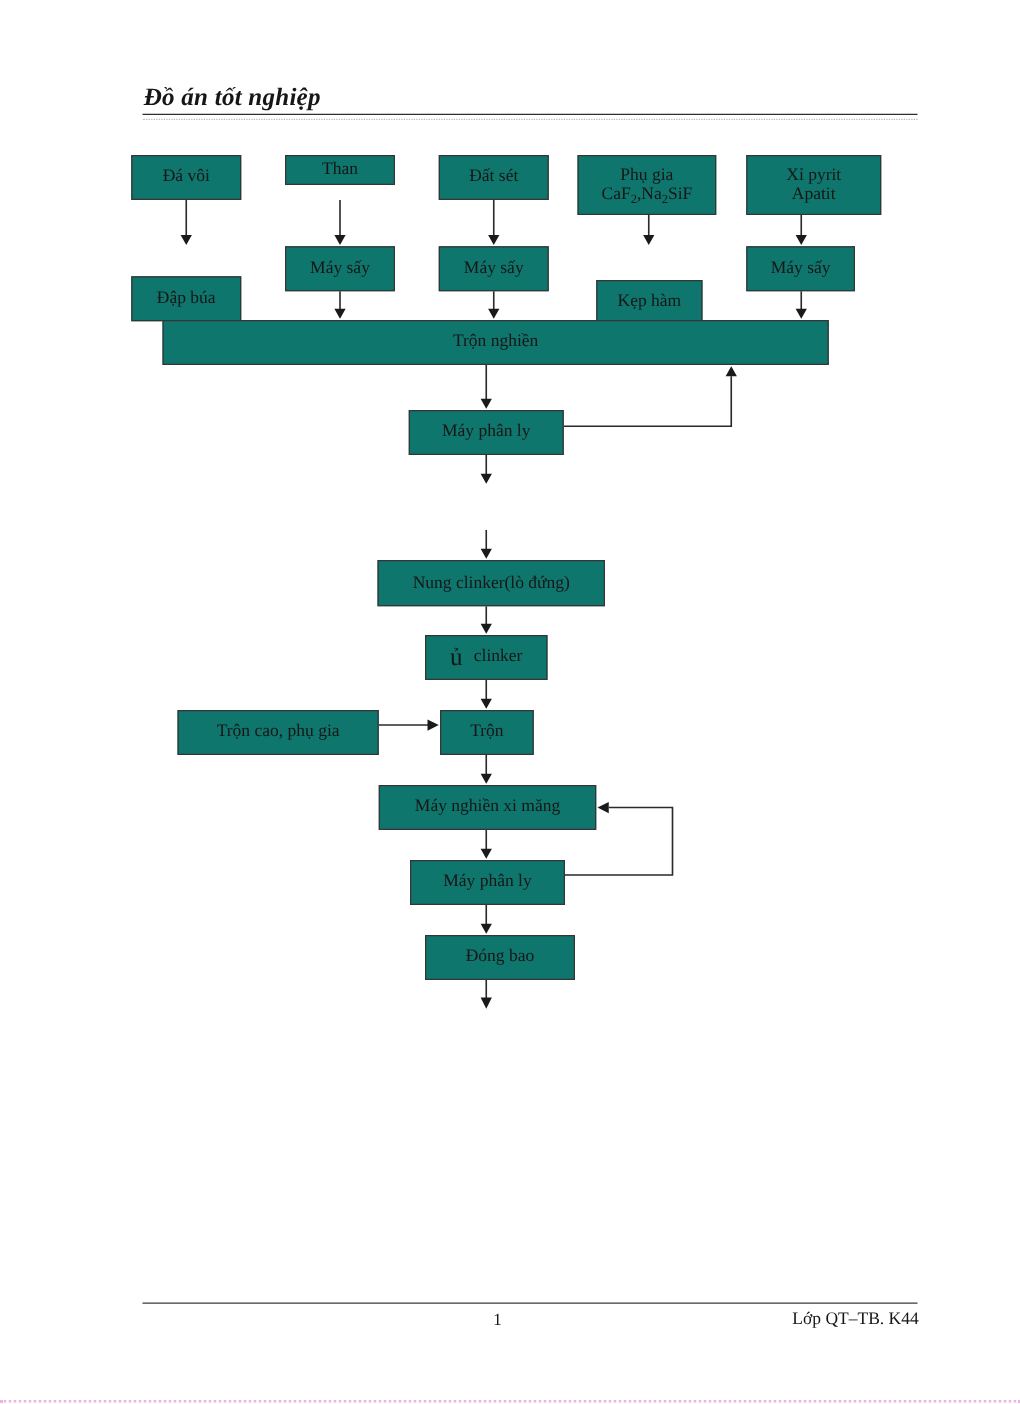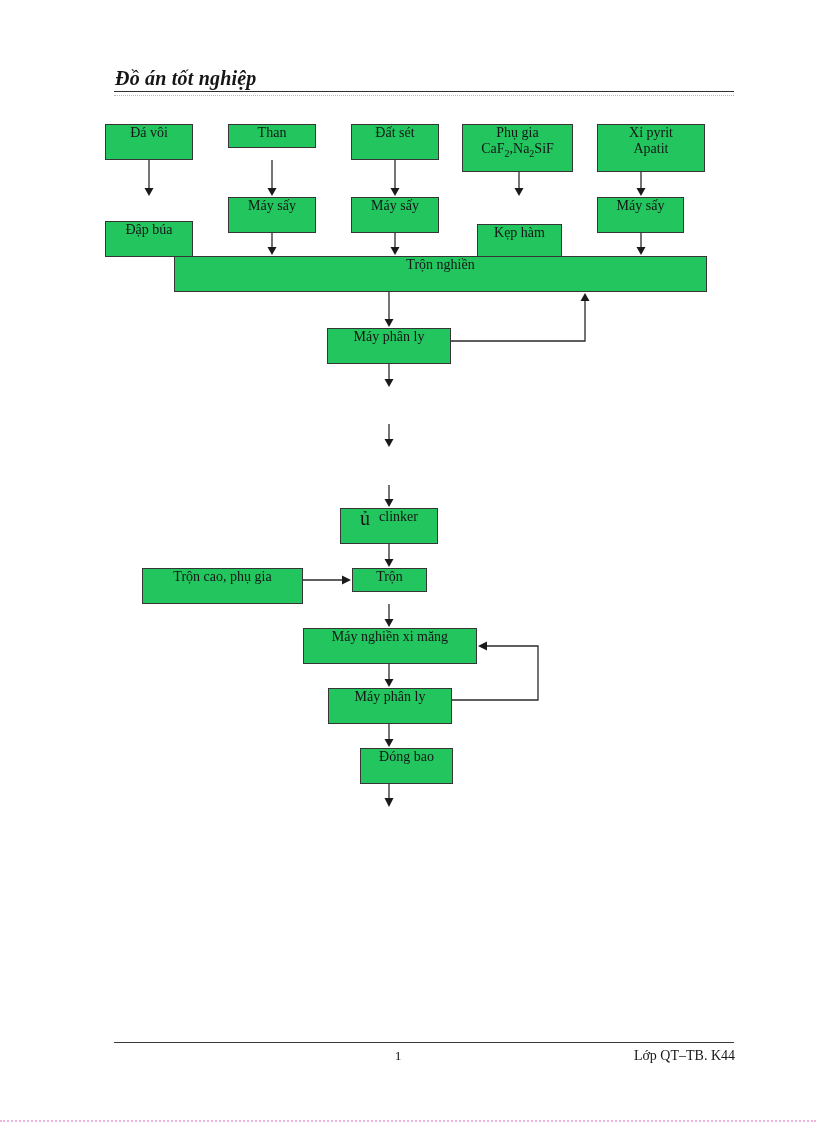--- a/index.html
+++ b/index.html
@@ -16,22 +16,22 @@
     font-size:20px;font-weight:bold;font-style:italic;
     letter-spacing:.2px;white-space:nowrap;
   }
   .hdr-rule{
     position:absolute;left:114px;top:91px;width:620px;height:3px;
     border-top:1px solid #2f2f2f;border-bottom:1px dotted #b9b9b9;
   }
   .connectors{position:absolute;left:0;top:0;}
   .fbox{
     position:absolute;box-sizing:border-box;
-    border:1px solid #353535;background:#22c55e;
-    display:flex;align-items:flex-start;justify-content:center;
+    border:1px solid #353535;background:#0f766e;
+    display:flex;align-items:center;justify-content:center;
     text-align:center;font-size:14px;line-height:15.5px;
     white-space:nowrap;
   }
   .fbox sub{font-size:10px;line-height:0;}
   .age-big{font-size:20px;line-height:18px;}
   .age-rest{margin-left:9px;}
   .ftr-rule{
     position:absolute;left:114px;top:1042px;width:620px;height:2px;
     border-top:1px solid #3a3a3a;
   }
@@ -186,44 +186,47 @@
   <div class="fbox" style="left:351px;top:197px;width:88px;height:36px;">
     <span>Máy sấy</span>
   </div>
   <div class="fbox" style="left:477px;top:197px;width:85px;height:36px;margin-top:27px;">
     <span>Kẹp hàm</span>
   </div>
   <div class="fbox" style="left:597px;top:197px;width:87px;height:36px;">
     <span>Máy sấy</span>
   </div>
 
-  <div class="fbox" style="left:130px;top:256px;width:533px;height:36px;margin-left:44px;">
+  <div class="fbox" style="left:130px;top:256px;width:533px;height:36px;">
     <span>Trộn nghiền</span>
   </div>
 
   <div class="fbox" style="left:327px;top:328px;width:124px;height:36px;">
     <span>Máy phân ly</span>
+  </div>
+  <div class="fbox" style="left:302px;top:448px;width:182px;height:37px;">
+    <span>Nung clinker(lò đứng)</span>
   </div>
   <div class="fbox" style="left:340px;top:508px;width:98px;height:36px;">
     <span class="age-big">ủ</span>
       <span class="age-rest">clinker</span>
   </div>
   <div class="fbox" style="left:142px;top:568px;width:161px;height:36px;">
     <span>Trộn cao, phụ gia</span>
   </div>
-  <div class="fbox" style="left:352px;top:568px;width:75px;height:24px;">
+  <div class="fbox" style="left:352px;top:568px;width:75px;height:36px;">
     <span>Trộn</span>
   </div>
   <div class="fbox" style="left:303px;top:628px;width:174px;height:36px;">
     <span>Máy nghiền xi măng</span>
   </div>
   <div class="fbox" style="left:328px;top:688px;width:124px;height:36px;">
     <span>Máy phân ly</span>
   </div>
-  <div class="fbox" style="left:340px;top:748px;width:93px;height:36px;margin-left:20px;">
+  <div class="fbox" style="left:340px;top:748px;width:120px;height:36px;">
     <span>Đóng bao</span>
   </div>
 
   <div class="ftr-rule"></div>
   <div class="ftr-page">1</div>
   <div class="ftr-class">Lớp QT–TB. K44</div>
   <div class="bottom-dots"></div>
 
 </div>
 

